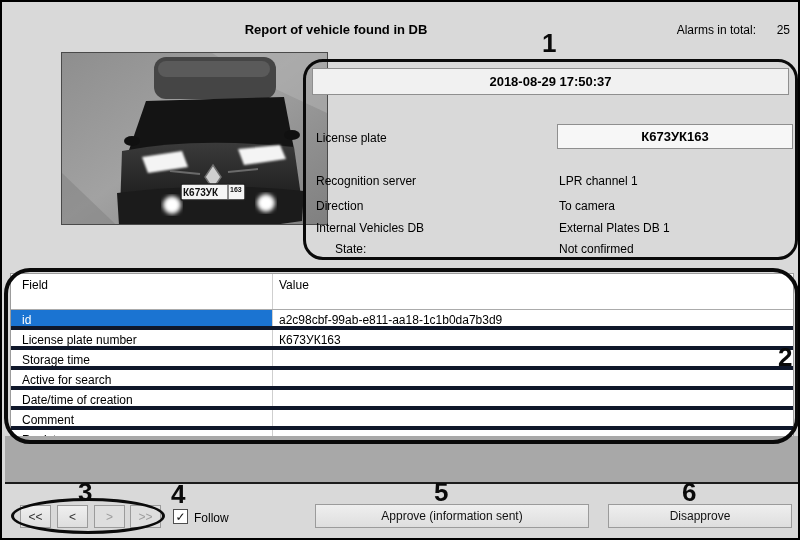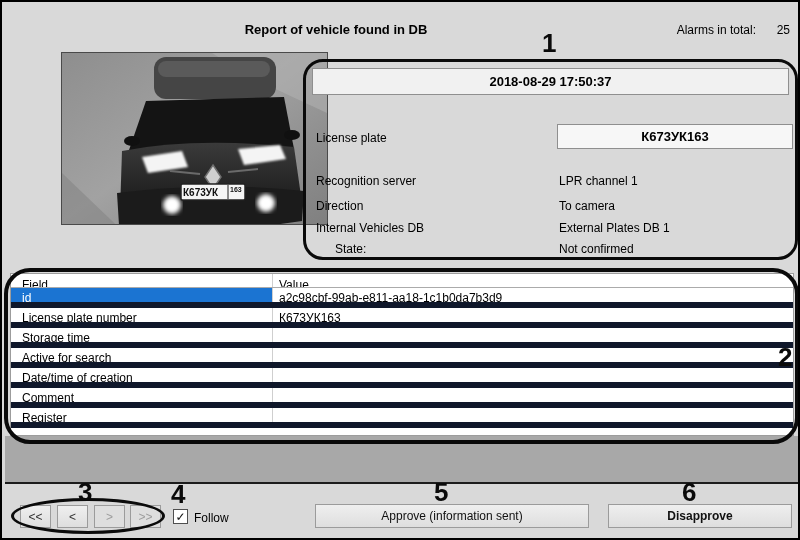--- a/index.html
+++ b/index.html
@@ -11,22 +11,22 @@
   }
   .abs{position:absolute;}
   .title{font-weight:bold;font-size:13px;}
   .lbl{font-size:12px;}
   .val{font-size:12px;}
   .callout{border:3px solid #0a0a0a;pointer-events:none;background:transparent;}
   .callout-num{font-size:26px;font-weight:bold;line-height:1;color:#0a0a0a;}
   .fieldbox{background:#f1f1f1;border:1px solid #8f8f8f;display:flex;align-items:center;justify-content:center;font-weight:bold;font-size:13px;}
   
   .tbl{background:#fff;border:1px solid #9c9c9c;font-size:12px;}
-  .trow{display:flex;height:20px;border-bottom:6px solid #0f172a;background:#fff;}
-  .thead{display:flex;height:14px;border-bottom:1px solid #ababab;background:#fff;}
+  .trow{display:flex;height:20px;border-bottom:4px solid #0f172a;background:#fff;}
+  .thead{display:flex;height:36px;border-bottom:1px solid #ababab;background:#fff;}
   .cell-f{width:262px;padding:3px 3px 0 11px;border-right:1px solid #cfcfcf;overflow:hidden;white-space:nowrap;}
   .cell-v{flex:1;padding:3px 3px 0 6px;overflow:hidden;white-space:nowrap;}
   .thead .cell-f,.thead .cell-v{padding-top:4px;}
   .sel .cell-f{background:#1b74d2;color:#fff;}
   .darkband{background:#a8a8a8;border-bottom:2px solid #1c1c1c;}
   
   .btn{
     background:linear-gradient(#efefef,#dedede);border:1px solid #9b9b9b;
     display:flex;align-items:center;justify-content:center;
     font-size:12px;color:#111;cursor:pointer;
@@ -175,16 +175,16 @@
 
   <div class="abs chk" style="left:171px;top:507px;">
     <span>✓</span>
   </div>
   <div class="abs lbl" style="left:192px;top:509px;">Follow</div>
   <div class="abs callout-num" style="left:169px;top:479px;">4</div>
 
   <div class="abs btn" style="left:313px;top:502px;width:274px;height:24px;">Approve (information sent)</div>
   <div class="abs callout-num" style="left:432px;top:477px;">5</div>
 
-  <div class="abs btn" style="left:606px;top:502px;width:184px;height:24px;font-weight:bold;">Disapprove</div>
+  <div class="abs btn" style="left:606px;top:502px;width:184px;height:24px;">Disapprove</div>
   <div class="abs callout-num" style="left:680px;top:477px;">6</div>
 
 </div>
 
 </body></html>

